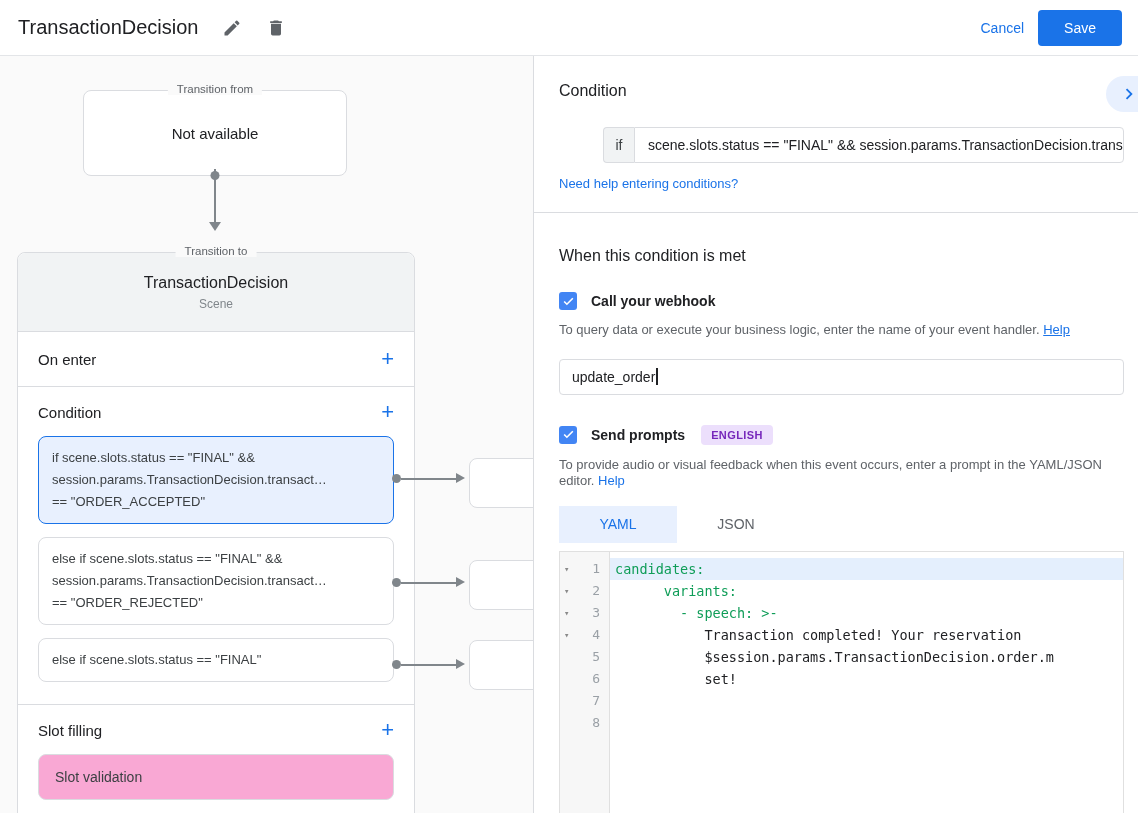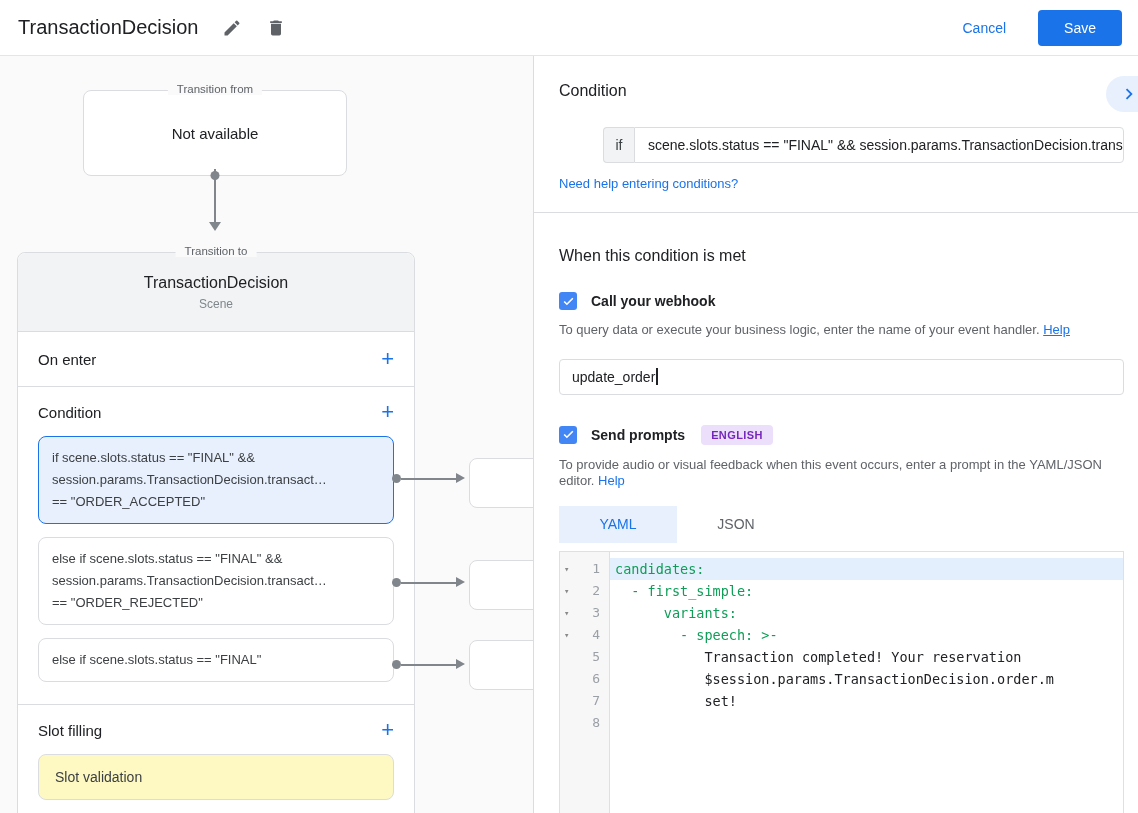--- a/index.html
+++ b/index.html
@@ -8,21 +8,21 @@
 
   
   .app-header { height:56px; display:flex; align-items:center; justify-content:space-between;
     padding:0 16px 0 18px; border-bottom:1px solid #e3e5e8; background:#fff; }
   .title-wrap { display:flex; align-items:center; }
   .page-title { font-size:20px; font-weight:400; color:#202124; }
   .icon-btn { background:none; border:none; cursor:pointer; margin-left:24px; display:flex; align-items:center; }
   .icon-btn svg { fill:#5f6368; width:20px; height:20px; }
   .actions { display:flex; align-items:center; }
   .cancel-btn { background:none; border:none; color:#1a73e8; font-size:14px; font-weight:500;
-    font-family:inherit; margin-right:32px; cursor:pointer; }
+    font-family:inherit; margin-right:14px; cursor:pointer; }
   .save-btn { background:#1a73e8; color:#fff; border:none; border-radius:4px; height:36px;
     padding:0 26px; font-size:14px; font-weight:500; font-family:inherit; cursor:pointer; }
 
   
   .body-wrap { display:flex; height:757px; }
   .canvas { position:relative; width:533px; background:#fafafa; overflow:hidden; flex:none; }
   .panel { position:relative; flex:1; background:#fff; border-left:1px solid #dadce0;
     padding:26px 16px 0 25px; }
 
   
@@ -52,21 +52,21 @@
   .plus-btn { background:none; border:none; color:#1a73e8; font-size:22px; font-weight:300;
     line-height:20px; cursor:pointer; font-family:inherit; }
   .section { padding:15px 20px 22px 20px; }
   .section .sec-row { margin-bottom:14px; }
   .cond-card { border:1px solid #dadce0; border-radius:8px; background:#fff;
     padding:10px 13px; font-size:13px; line-height:22px; color:#3c4043;
     white-space:pre-line; margin-bottom:13px; cursor:pointer; overflow:hidden; }
   .cond-card:last-child { margin-bottom:0; }
   .cond-card.selected { border:1.5px solid #1a73e8; background:#e8f0fe; }
   .cond-divider { height:1px; background:#dadce0; }
-  .slot-card { border:1px solid #dadce0; border-radius:8px; background:#fef9c3;
+  .slot-card { border:1px solid #dadce0; border-radius:8px; background:#f9a8d4;
     padding:14px 16px; font-size:14px; color:#3c4043; cursor:pointer; }
 
   
   .cdot { position:absolute; width:9px; height:9px; border-radius:50%; background:#80868b; left:392px; }
   .harrow-line { position:absolute; left:401px; width:55px; height:2px; background:#80868b; }
   .harrow-head { position:absolute; left:456px; width:0; height:0;
     border-top:5px solid transparent; border-bottom:5px solid transparent; border-left:9px solid #80868b; }
   .target-box { position:absolute; left:469px; width:84px; height:50px; background:#fff;
     border:1px solid #dadce0; border-radius:8px; cursor:pointer; }
 
@@ -301,21 +301,20 @@
             <span class="fold"></span>
             <span>7</span>
           </div>
           <div class="grow">
             <span class="fold"></span>
             <span>8</span>
           </div>
         </div>
       <div class="code">
           <div class="crow key hl">candidates:</div>
-          <div class="crow key">  - first_simple:</div>
           <div class="crow key">      variants:</div>
           <div class="crow key">        - speech: &gt;-</div>
           <div class="crow">           Transaction completed! Your reservation</div>
           <div class="crow">           $session.params.TransactionDecision.order.m</div>
           <div class="crow">           set!</div>
           <div class="crow"></div>
         </div>
     </div>
   </div>
 </div>

